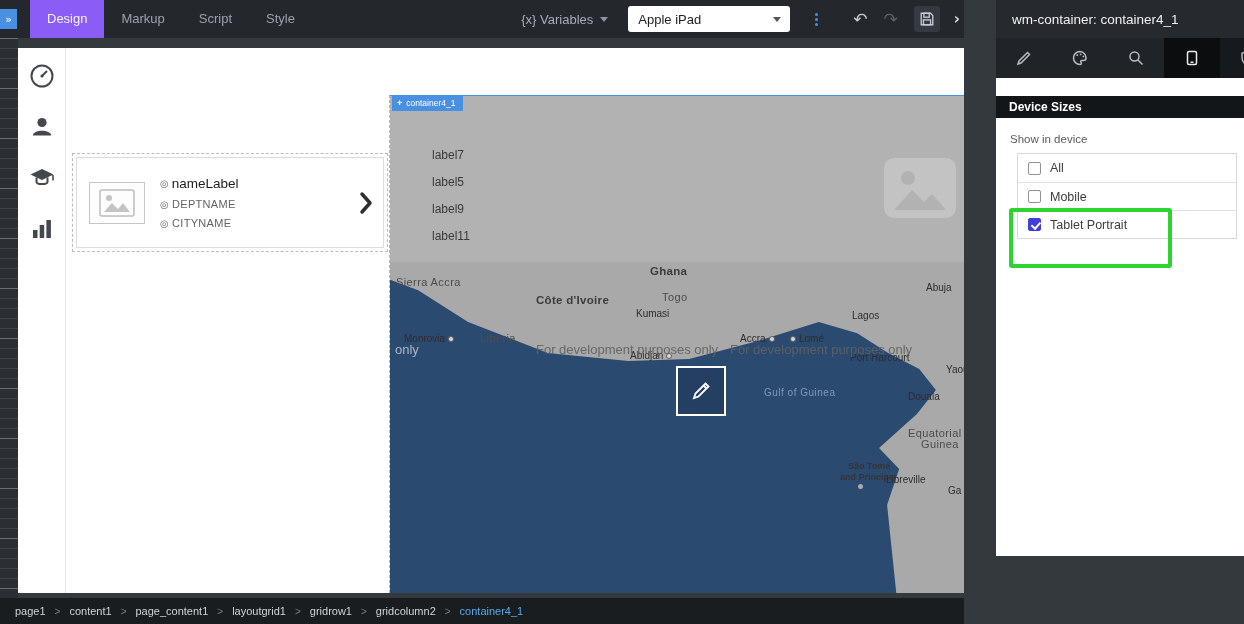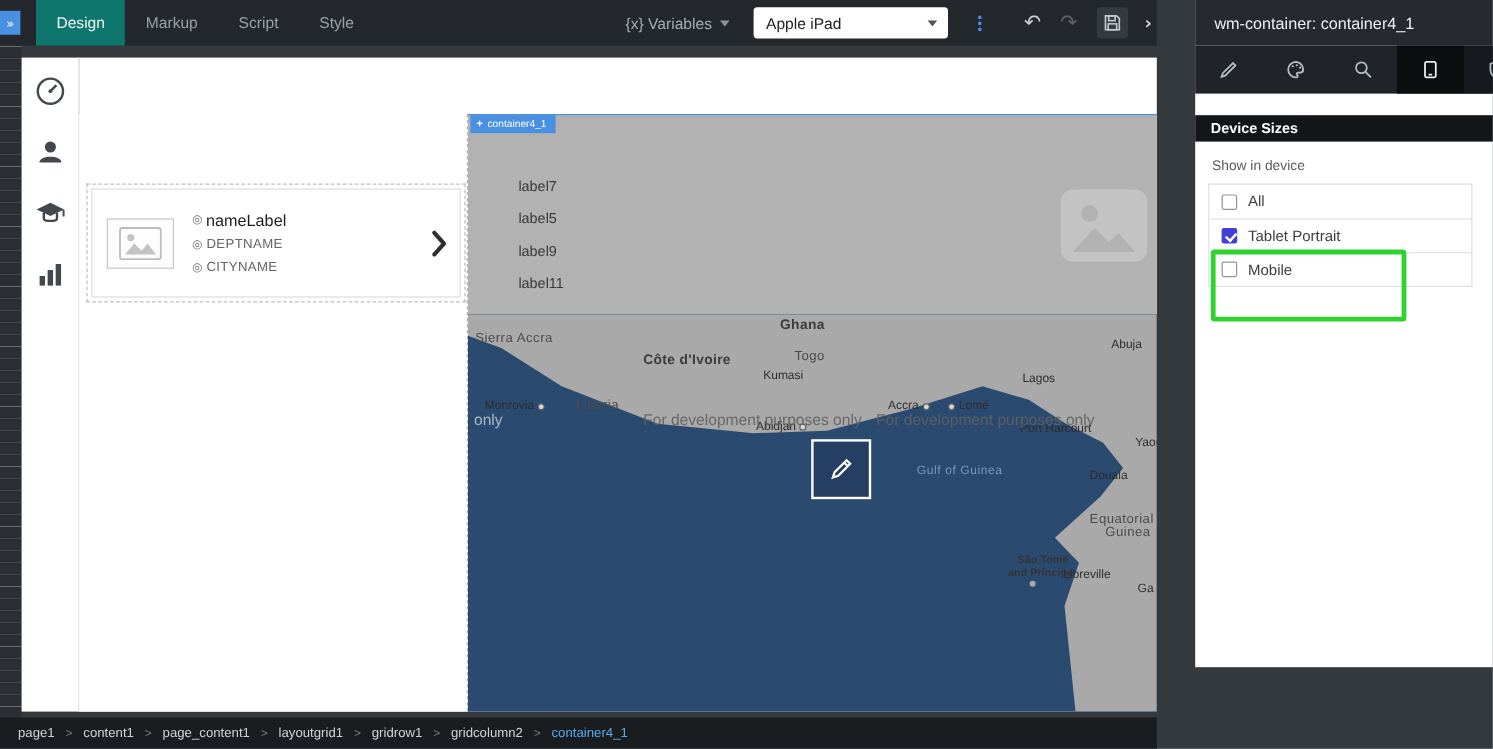--- a/index.html
+++ b/index.html
@@ -11,21 +11,21 @@
   }
   .uni { font-family:"DejaVu Sans",sans-serif; }
 
   
   .topbar { position:absolute; left:0; top:0; width:964px; height:38px; background:#24282c;
             display:flex; align-items:center; z-index:5; }
   .collapse-badge { width:17px; height:20px; background:#4a90e2; color:#fff; font-size:11px;
             display:flex; align-items:center; justify-content:center; margin-right:13px; }
   .tb-tabs { display:flex; height:38px; }
   .tb-tab { height:38px; line-height:38px; padding:0 17px; font-size:13px; color:#9aa1a8; cursor:pointer; }
-  .tb-tab.active { background:#0f766e; color:#f2f4f6; }
+  .tb-tab.active { background:#8b5cf6; color:#f2f4f6; }
   .tb-spacer { flex:1; }
   .tb-variables { color:#a6adb4; font-size:13px; display:flex; align-items:center; gap:7px; margin-right:20px; cursor:pointer; }
   .caret { width:0; height:0; border-left:4px solid transparent; border-right:4px solid transparent; border-top:5px solid #8d949b; }
   .tb-select { width:162px; height:26px; background:#fff; border-radius:3px; display:flex; align-items:center;
                justify-content:space-between; padding:0 9px 0 10px; font-size:13px; color:#222; margin-right:20px; cursor:pointer; }
   .select-arrow { width:0; height:0; border-left:4px solid transparent; border-right:4px solid transparent; border-top:5px solid #555; }
   .kebab { display:flex; flex-direction:column; gap:2px; margin-right:30px; padding:4px 5px; cursor:pointer; }
   .kebab i { width:3px; height:3px; border-radius:50%; background:#4a90e2; }
   .tb-icon { color:#c9cdd2; font-size:17px; margin-right:16px; cursor:pointer; line-height:1; }
   .tb-icon.dim { color:#5c6268; }
@@ -39,21 +39,21 @@
   .insp-title { color:#eef0f2; font-size:13.5px; }
   .insp-tabs { height:40px; display:flex; background:#202428; }
   .insp-tab { flex:1; display:flex; align-items:center; justify-content:center; cursor:pointer; }
   .insp-tab svg { stroke:#b6bcc2; fill:none; stroke-width:1.5; }
   .insp-tab.active { background:#0b0d0f; }
   .insp-tab.active svg { stroke:#e8eaec; }
   .insp-tab.shade { background:#16191d; }
   .insp-section { position:absolute; top:96px; left:0; width:280px; height:22px; background:#131619;
                   color:#fff; font-size:12px; font-weight:bold; line-height:22px; padding-left:13px; }
   .insp-sublabel { position:absolute; top:133px; left:14px; font-size:11.5px; color:#5c5c5c; }
-  .device-list { position:absolute; top:153px; left:11px; width:220px; border:1px solid #d9d9d9; background:#fff; }
+  .device-list { position:absolute; top:153px; left:21px; width:220px; border:1px solid #d9d9d9; background:#fff; }
   .device-row { height:28px; display:flex; align-items:center; background:#fff; border-top:1px solid #e2e2e2; cursor:pointer; }
   .device-row:first-child { border-top:none; }
   .checkbox { width:13px; height:13px; border:1.5px solid #8f9398; border-radius:2px; margin:0 9px 0 10px;
               position:relative; background:#fff; flex:none; }
   .checkbox.checked { background:#423fd6; border-color:#423fd6; }
   .checkbox.checked::after { content:""; position:absolute; left:3.5px; top:0.5px; width:3.5px; height:7px;
               border:solid #fff; border-width:0 2px 2px 0; transform:rotate(42deg); }
   .device-row-label { font-size:12.5px; color:#3e3e3e; }
   .green-annotation { position:absolute; left:13px; top:208px; width:163px; height:60px;
               border:4px solid #2fd32f; border-radius:3px; pointer-events:none; z-index:3; }
@@ -392,22 +392,22 @@
     </div>
   </div>
   <div class="insp-section">Device Sizes</div>
   <div class="insp-sublabel">Show in device</div>
   <div class="device-list">
       <div class="device-row">
         <span class="checkbox"></span>
         <span class="device-row-label">All</span>
       </div>
       <div class="device-row">
+        <span class="checkbox"></span>
+        <span class="device-row-label">Mobile</span>
+      </div>
+      <div class="device-row">
         <span class="checkbox checked"></span>
         <span class="device-row-label">Tablet Portrait</span>
       </div>
-      <div class="device-row">
-        <span class="checkbox"></span>
-        <span class="device-row-label">Mobile</span>
-      </div>
     </div>
   <div class="green-annotation"></div>
 </div>
 
 </body></html>

